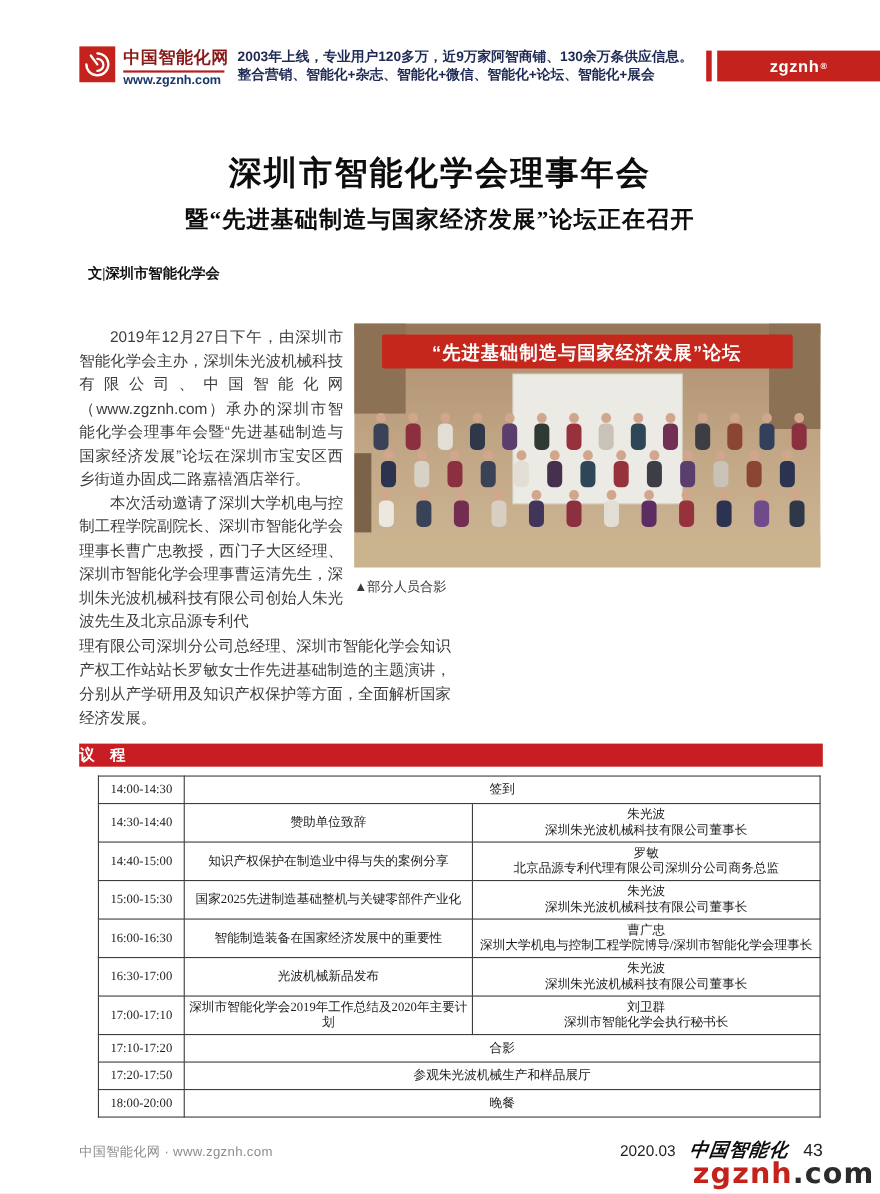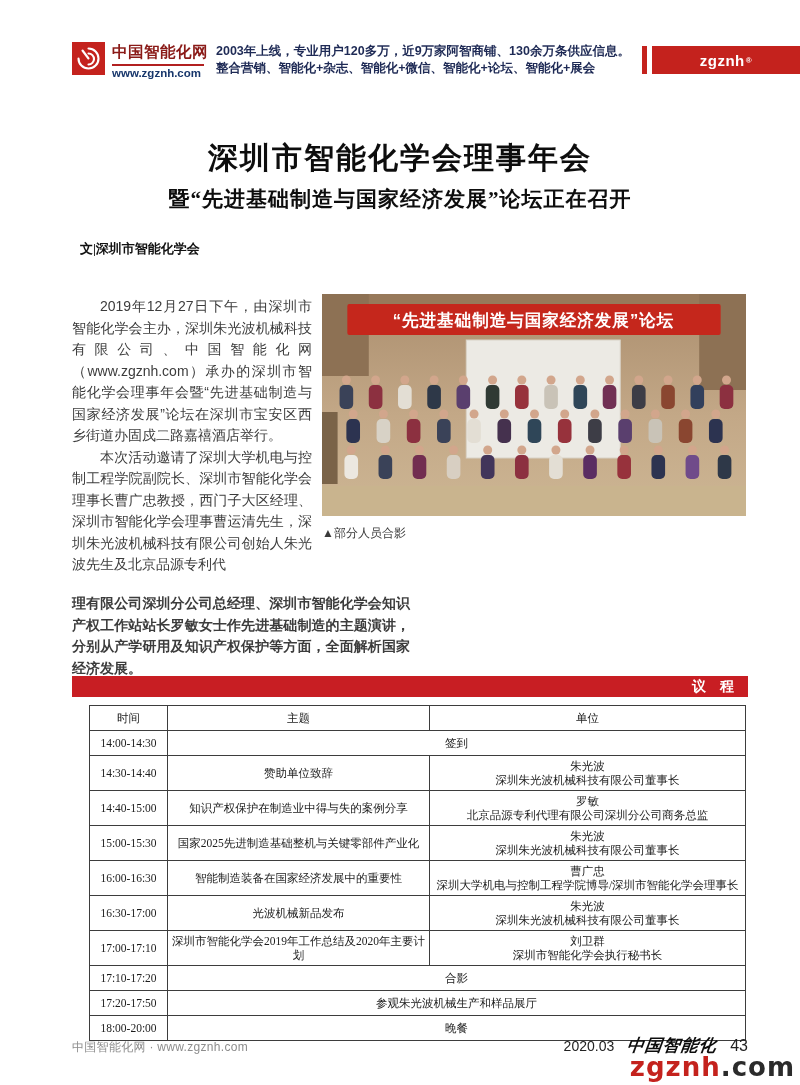--- a/index.html
+++ b/index.html
@@ -29,26 +29,26 @@
   .byline{margin:27px 0 0 80px;font-family:"Liberation Serif","DejaVu Serif",serif;
           font-size:13px;font-weight:bold;color:#111;}
   
   .content{position:relative;margin:36px 52px 0 72px;height:382px;}
   .bodytext{font-size:14px;line-height:21.5px;color:#3c3c3c;text-align:justify;}
   .bodytext p{margin:0;text-indent:2em;}
   .narrow-col{position:absolute;top:2px;left:0;width:240px;}
   .photo-fig{position:absolute;top:0;left:250px;right:2px;margin:0;}
   .photo-box{width:100%;height:222px;display:block;}
   .photo-caption{margin-top:9px;font-size:12px;color:#3a3a3a;}
-  .cont-col{position:absolute;top:299px;left:0;width:338px;font-weight:bold;}
+  .cont-col{position:absolute;top:283px;left:0;width:338px;}
   .cont-col p{text-indent:0;}
   .right-col{position:absolute;top:292px;left:352px;right:2px;}
   
   .agenda-bar{margin:0 52px 0 72px;height:21px;background:#c81e23;color:#fff;
-              text-align:right;font-size:14px;font-weight:bold;letter-spacing:14px;line-height:21px;}
+              text-align:left;font-size:14px;font-weight:bold;letter-spacing:14px;line-height:21px;}
   .agenda-table{margin:8px 52px 0 89px;width:657px;border-collapse:collapse;
                 font-family:"Liberation Serif","DejaVu Serif",serif;font-size:11.5px;color:#1c1c1c;
                 table-layout:fixed;}
   .agenda-table th,.agenda-table td{border:1px solid #3d3d3d;text-align:center;
                 padding:2px 4px;line-height:14px;}
   .agenda-table th{font-weight:normal;height:20px;}
   .agenda-table td{height:20px;}
   .agenda-table tr.dbl td{height:30px;}
   col.c-time{width:78px;}
   col.c-topic{width:262px;}
@@ -188,25 +188,20 @@
 
   <div class="agenda-bar">议程</div>
 
   <table class="agenda-table">
     <colgroup>
         <col class="c-time">
         <col class="c-topic">
         <col>
       </colgroup>
     <tbody>
-        <tr>
-      <th>时间</th>
-      <th>主题</th>
-      <th>单位</th>
-    </tr>
     <tr>
       <td>14:00-14:30</td>
       <td colspan="2">签到</td>
     </tr>
     <tr class="dbl">
       <td>14:30-14:40</td>
       <td>赞助单位致辞</td>
       <td>
             <div>朱光波</div>
             <div>深圳朱光波机械科技有限公司董事长</div>

